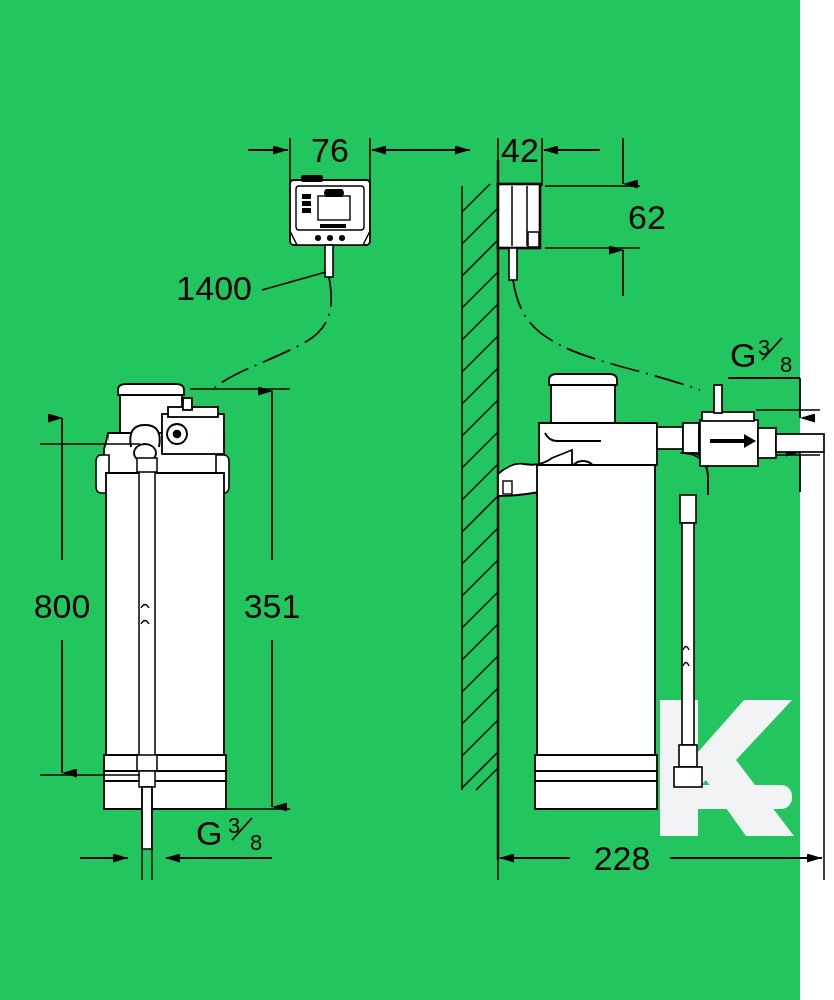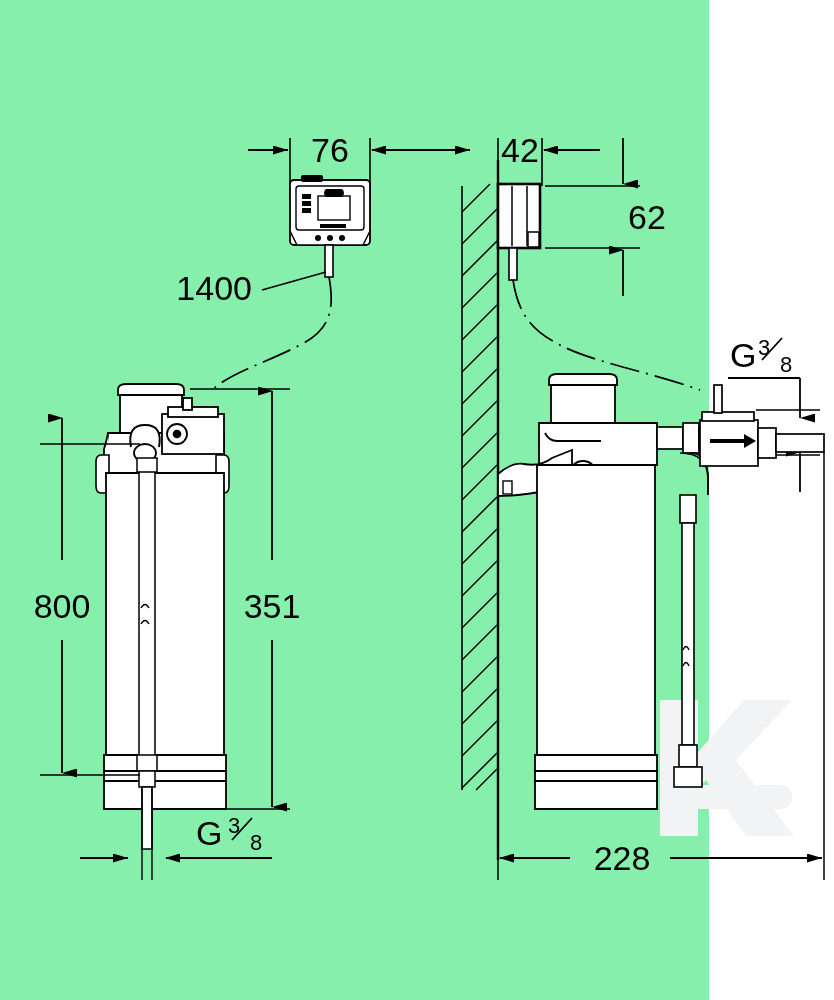--- a/index.html
+++ b/index.html
@@ -1,18 +1,18 @@
 <!DOCTYPE html>
 <html><head>
 <meta charset="utf-8">
 <style>
   html,body{margin:0;padding:0;background:#ffffff;}
   body{width:834px;height:1000px;overflow:hidden;
        font-family:"Liberation Sans", sans-serif;color:#000;}
-  #root{position:relative;width:709px;height:1000px;background:#86efac;}
+  #root{position:relative;width:800px;height:1000px;background:#22c55e;}
   svg{display:block;}
   .dimtext{font-family:"Liberation Sans", sans-serif;font-size:34px;fill:#000;}
   .dimtext-sm{font-family:"Liberation Sans", sans-serif;font-size:22px;fill:#000;}
   .wm{fill:#f2f3f5;}
 </style>
 </head>
 <body>
 
 <div id="root">
 

